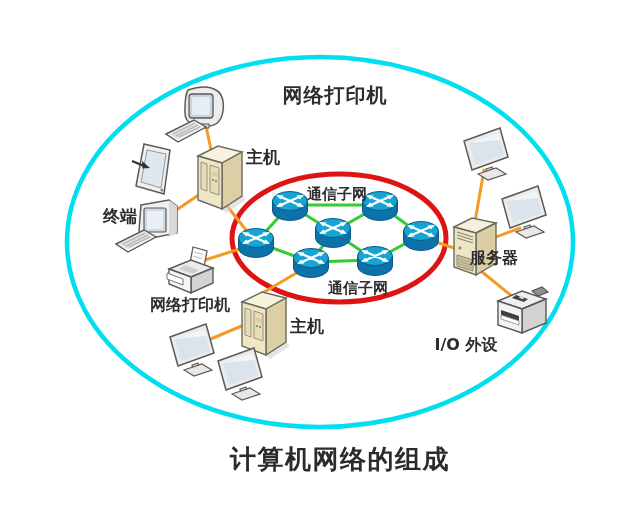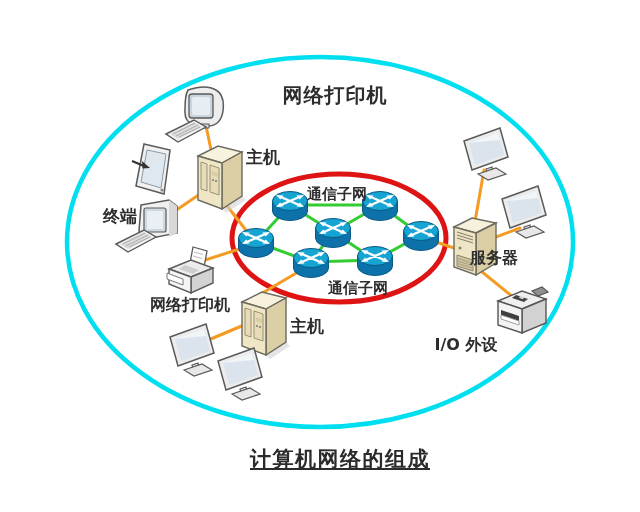--- a/index.html
+++ b/index.html
@@ -11,21 +11,21 @@
        color:#2d2d2d;white-space:nowrap;}
   #lb-resource{left:335px;top:95px;font-size:20px;letter-spacing:1px;}
   #lb-comm{left:337px;top:194px;font-size:15px;text-align:right;}
   #lb-nodes{left:358px;top:288px;font-size:15px;}
   #lb-host-top{left:263px;top:157px;font-size:17px;}
   #lb-terminal{left:120px;top:209px;font-size:17px;margin-top:7px;}
   #lb-printer{left:190px;top:305px;font-size:16px;}
   #lb-host-bottom{left:307px;top:326px;font-size:17px;}
   #lb-server{left:494px;top:258px;font-size:16px;}
   #lb-io{left:466px;top:325px;font-size:16px;margin-top:20px;}
-  #lb-title{left:340px;top:459px;font-size:21px;letter-spacing:1.5px;color:#2b2b2b;text-decoration:underline;}
+  #lb-title{left:340px;top:459px;font-size:26px;letter-spacing:1.5px;color:#2b2b2b;}
 </style>
 </head>
 <body>
 
 <div class="stage">
   <svg id="net" width="640" height="512" viewBox="0 0 640 512">
       <ellipse cx="320" cy="242" rx="253" ry="185" fill="none" stroke="#00dff0" stroke-width="4.5"></ellipse>
       <ellipse cx="339" cy="238" rx="107" ry="64" fill="none" stroke="#de1414" stroke-width="5"></ellipse>
       <line x1="206" y1="126" x2="214" y2="164" stroke="#f59a23" stroke-width="3" stroke-linecap="round"></line>
       <line x1="172" y1="213" x2="203" y2="192" stroke="#f59a23" stroke-width="3" stroke-linecap="round"></line>

